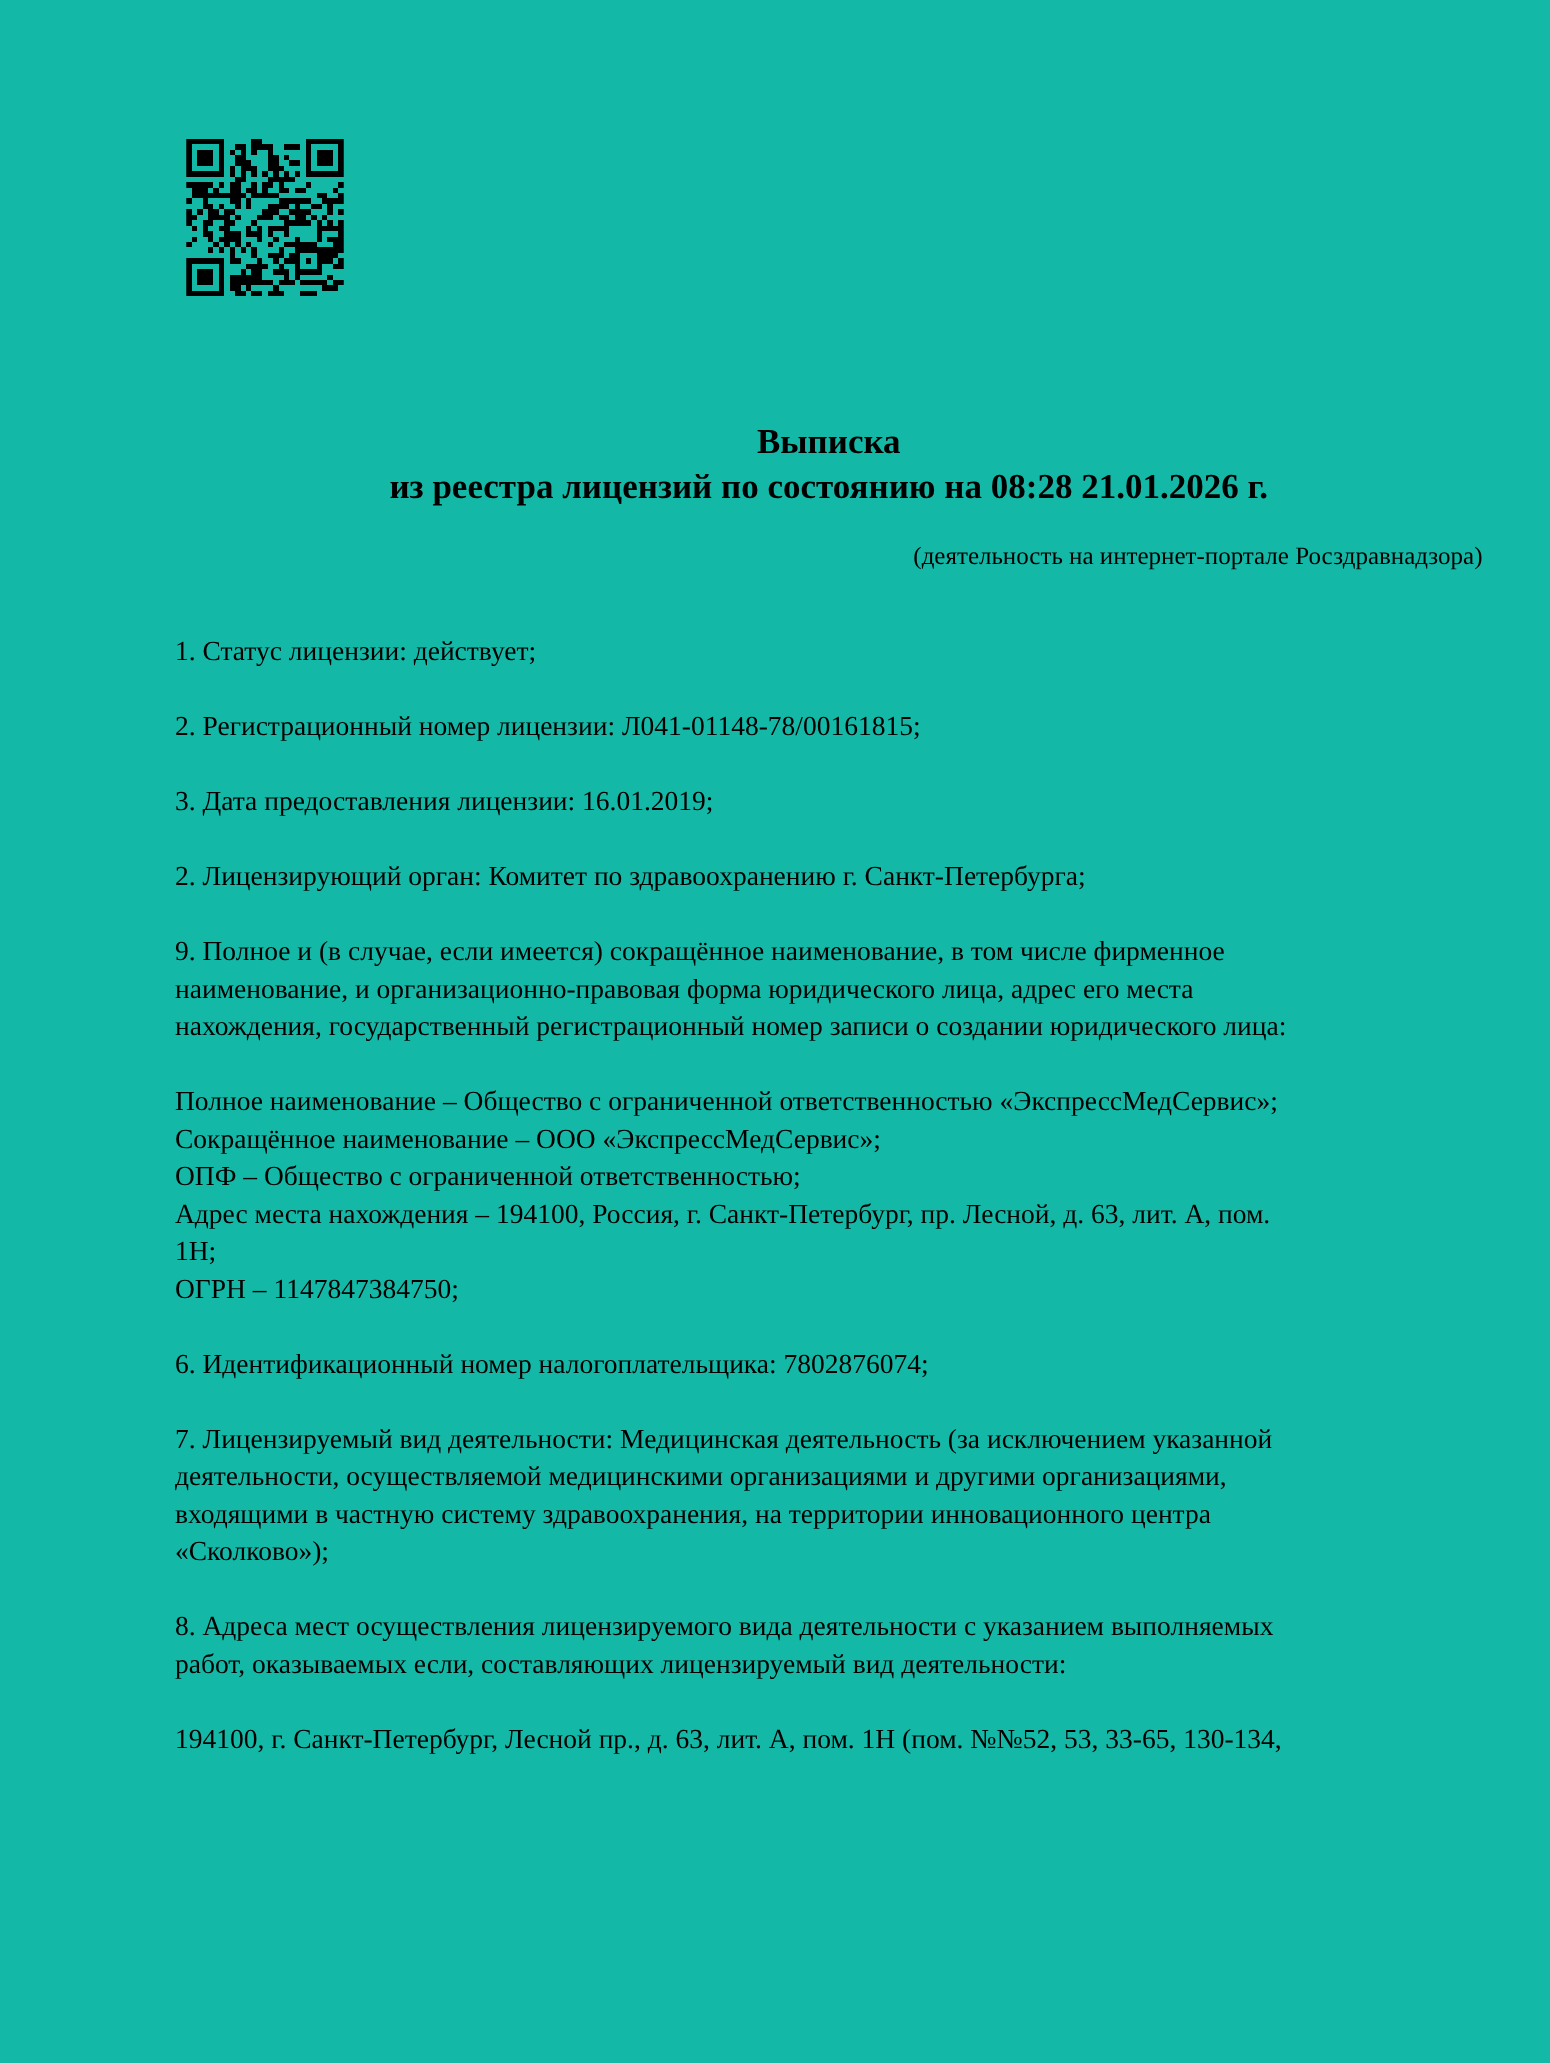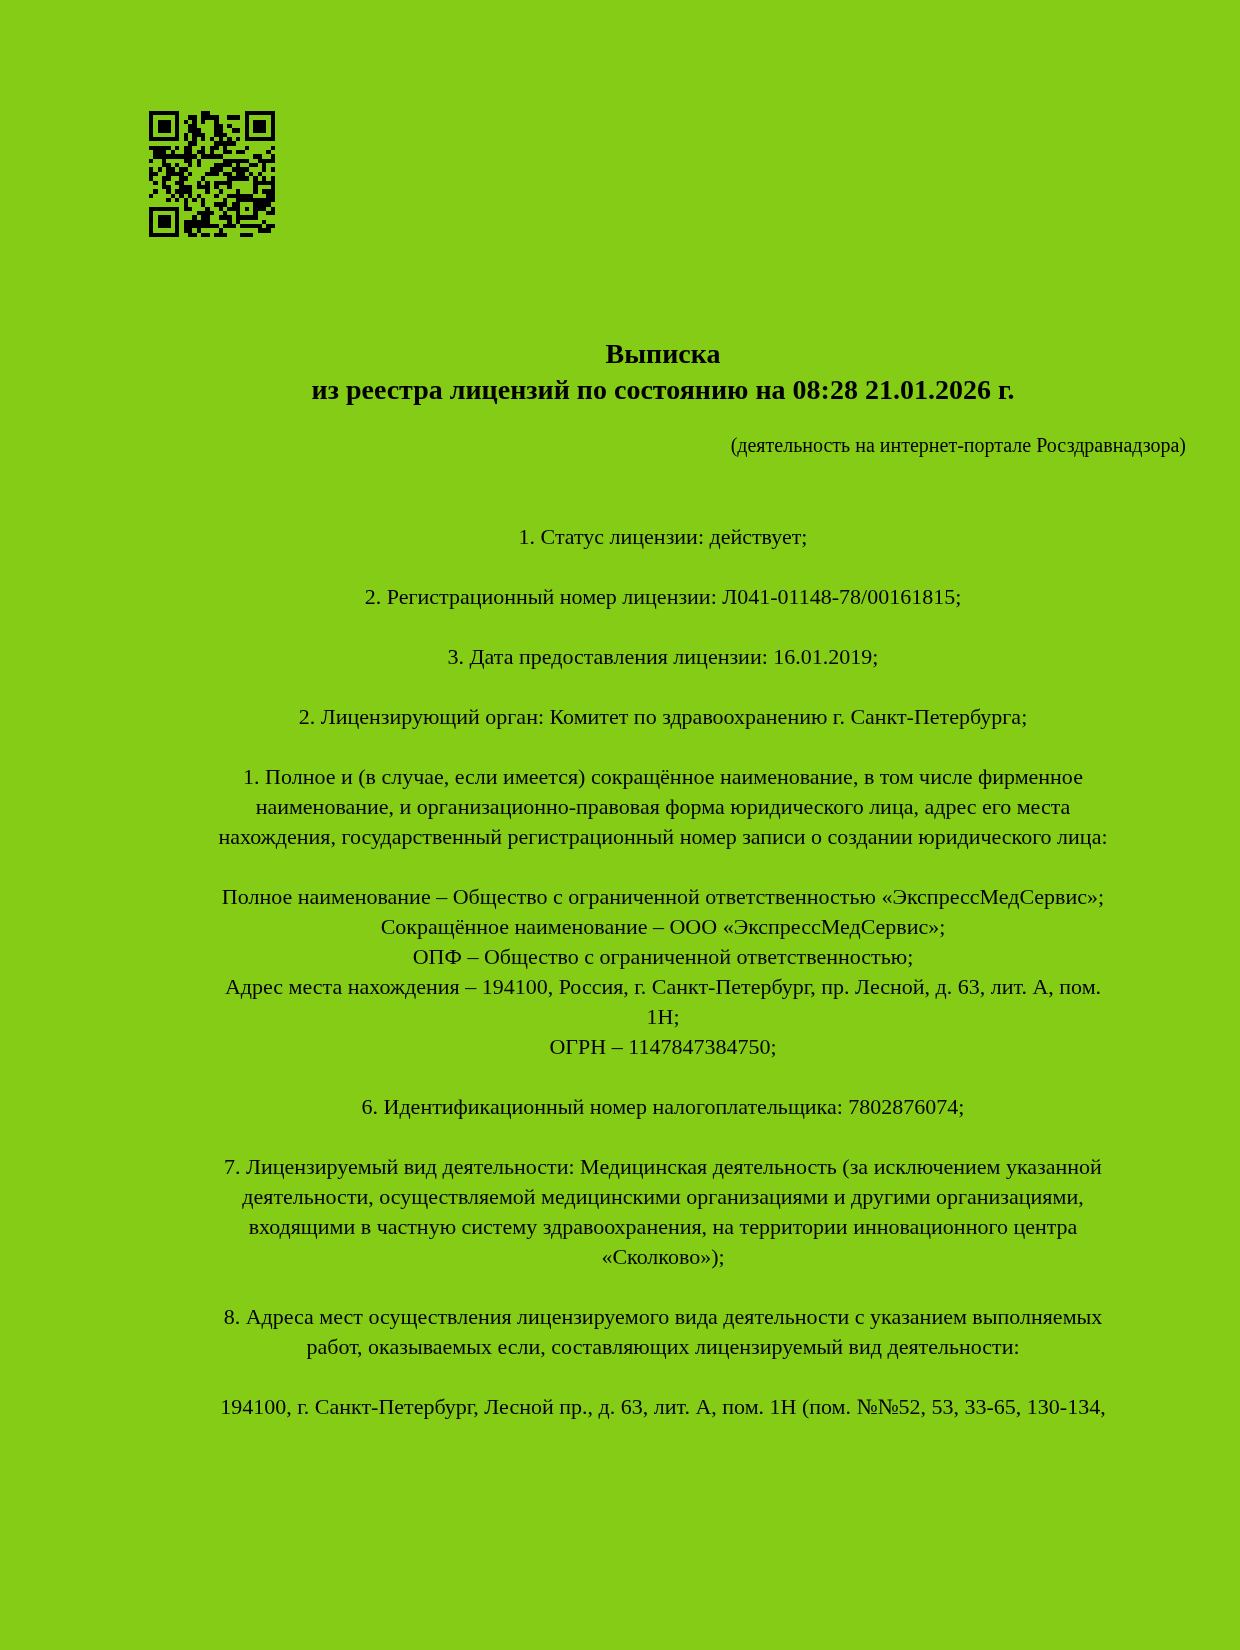--- a/index.html
+++ b/index.html
@@ -4,21 +4,21 @@
 <style>
   html, body {
     margin: 0;
     padding: 0;
     background: #ffffff;
   }
   .page {
     position: relative;
     width: 1240px;
     height: 1650px;
-    background: #84cc16;
+    background: #14b8a6;
     color: #000000;
     font-family: "Liberation Serif", "DejaVu Serif", serif;
     overflow: hidden;
   }
   .qr-wrap {
     position: absolute;
     left: 149px;
     top: 111px;
     width: 126px;
     height: 126px;
@@ -42,24 +42,23 @@
     line-height: 36px;
   }
   .title .title-line { display: block; }
   .subtitle {
     margin-top: 25px;
     text-align: right;
     font-size: 20px;
     line-height: 25px;
   }
   .doc-body {
-    margin-top: 64px;
+    margin-top: 48px;
     font-size: 22px;
     line-height: 30px;
-    text-align: center;
   }
   .para { margin: 0 0 30px 0; }
   .pline { white-space: nowrap; }
 </style>
 </head>
 <body>
 
 <div class="page">
 
   <div class="qr-wrap">
@@ -505,21 +504,21 @@
         <div class="para">
           <div class="pline">2. Регистрационный номер лицензии: Л041-01148-78/00161815;</div>
         </div>
         <div class="para">
           <div class="pline">3. Дата предоставления лицензии: 16.01.2019;</div>
         </div>
         <div class="para">
           <div class="pline">2. Лицензирующий орган: Комитет по здравоохранению г. Санкт-Петербурга;</div>
         </div>
         <div class="para">
-          <div class="pline">1. Полное и (в случае, если имеется) сокращённое наименование, в том числе фирменное</div>
+          <div class="pline">9. Полное и (в случае, если имеется) сокращённое наименование, в том числе фирменное</div>
           <div class="pline">наименование, и организационно-правовая форма юридического лица, адрес его места</div>
           <div class="pline">нахождения, государственный регистрационный номер записи о создании юридического лица:</div>
         </div>
         <div class="para">
           <div class="pline">Полное наименование – Общество с ограниченной ответственностью «ЭкспрессМедСервис»;</div>
           <div class="pline">Сокращённое наименование – ООО «ЭкспрессМедСервис»;</div>
           <div class="pline">ОПФ – Общество с ограниченной ответственностью;</div>
           <div class="pline">Адрес места нахождения – 194100, Россия, г. Санкт-Петербург, пр. Лесной, д. 63, лит. А, пом.</div>
           <div class="pline">1Н;</div>
           <div class="pline">ОГРН – 1147847384750;</div>

